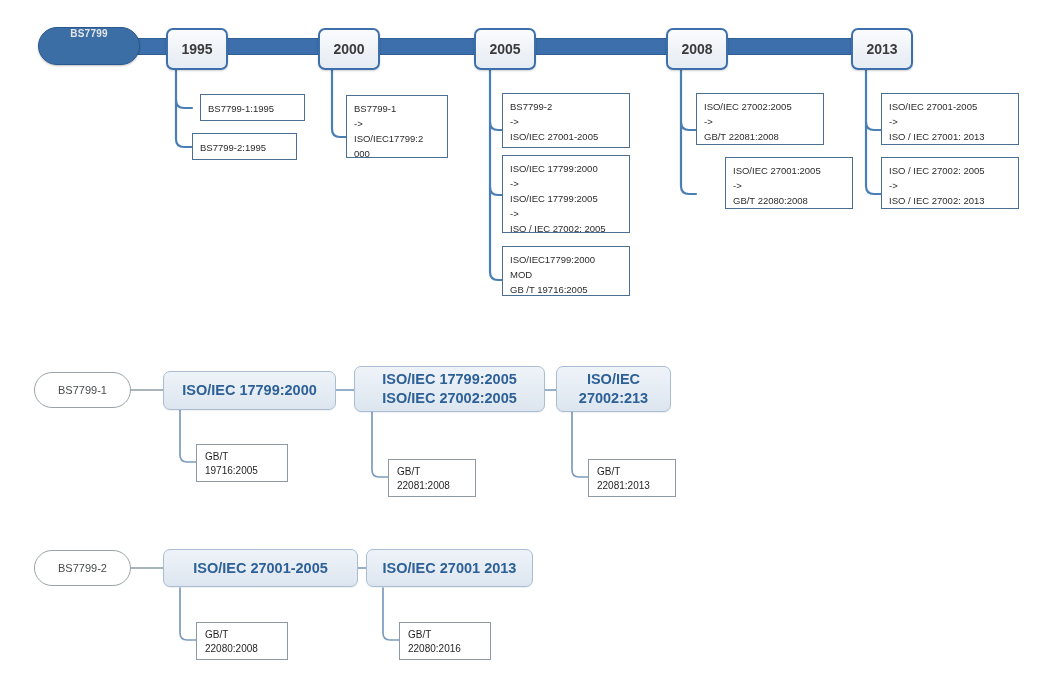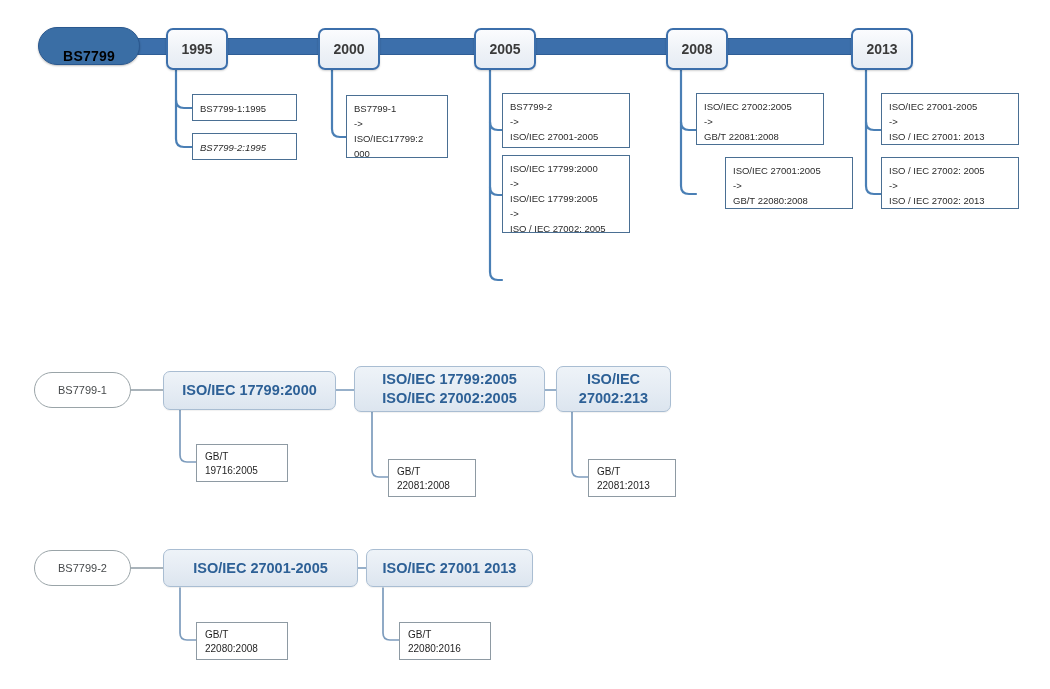--- a/index.html
+++ b/index.html
@@ -17,28 +17,28 @@
 
   
   .timeline-bar{
     position:absolute;
     background:#3c6fab;
     border-top:1px solid #2f5e96;
     border-bottom:1px solid #2f5e96;
   }
   .root-pill{
     position:absolute;
-    display:flex;align-items:flex-end;justify-content:center;
+    display:flex;align-items:flex-start;justify-content:center;
     background:#3a6ea5;
     border:1px solid #2a5party;
     border:1px solid #2a588f;
     border-radius:22px;
-    color:#000000;
+    color:#e5e5e5;
     font-weight:bold;
-    font-size:14px;
+    font-size:10px;
     letter-spacing:.2px;
     box-shadow:0 1px 2px rgba(0,0,0,.25);
   }
   .year-node{
     position:absolute;
     display:flex;align-items:center;justify-content:center;
     background:linear-gradient(180deg,#fbfcfe 0%,#eef2f7 55%,#e6ecf4 100%);
     border:2px solid #3c6fab;
     border-radius:7px;
     color:#3a3a3a;
@@ -168,36 +168,39 @@
   <div class="year-node" style="left:474px;top:28px;width:58px;height:38px;">
     <span>2005</span>
   </div>
   <div class="year-node" style="left:666px;top:28px;width:58px;height:38px;">
     <span>2008</span>
   </div>
   <div class="year-node" style="left:851px;top:28px;width:58px;height:38px;">
     <span>2013</span>
   </div>
 
-  <div class="note-box" style="left:192px;top:94px;width:105px;height:27px;line-height:17px;">BS7799-1:1995</div>
-  <div class="note-box" style="left:192px;top:133px;width:105px;height:27px;line-height:17px;font-style:italic;">BS7799-2:1995</div>
+  <div class="note-box" style="left:200px;top:94px;width:105px;height:27px;line-height:17px;">BS7799-1:1995</div>
+  <div class="note-box" style="left:192px;top:133px;width:105px;height:27px;line-height:17px;">BS7799-2:1995</div>
 
   <div class="note-box" style="left:346px;top:95px;width:102px;height:63px;">BS7799-1
 -&gt;
 ISO/IEC17799:2
 000</div>
 
   <div class="note-box" style="left:502px;top:93px;width:128px;height:55px;">BS7799-2
 -&gt;
 ISO/IEC 27001-2005</div>
   <div class="note-box" style="left:502px;top:155px;width:128px;height:78px;">ISO/IEC 17799:2000
 -&gt;
 ISO/IEC 17799:2005
 -&gt;
 ISO / IEC 27002:  2005</div>
+  <div class="note-box" style="left:502px;top:246px;width:128px;height:50px;">ISO/IEC17799:2000
+MOD
+GB /T 19716:2005</div>
 
   <div class="note-box" style="left:696px;top:93px;width:128px;height:52px;">ISO/IEC 27002:2005
 -&gt;
 GB/T 22081:2008</div>
   <div class="note-box" style="left:696px;top:157px;width:128px;height:52px;margin-left:29px;">ISO/IEC 27001:2005
 -&gt;
 GB/T 22080:2008</div>
 
   <div class="note-box" style="left:881px;top:93px;width:138px;height:52px;">ISO/IEC 27001-2005
 -&gt;

